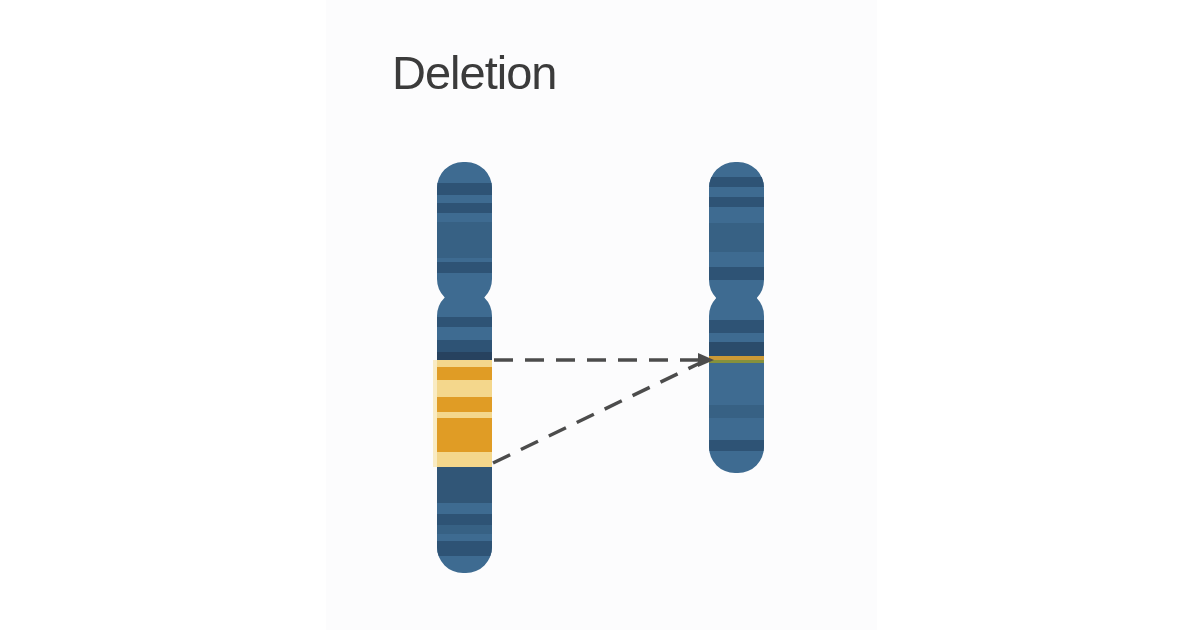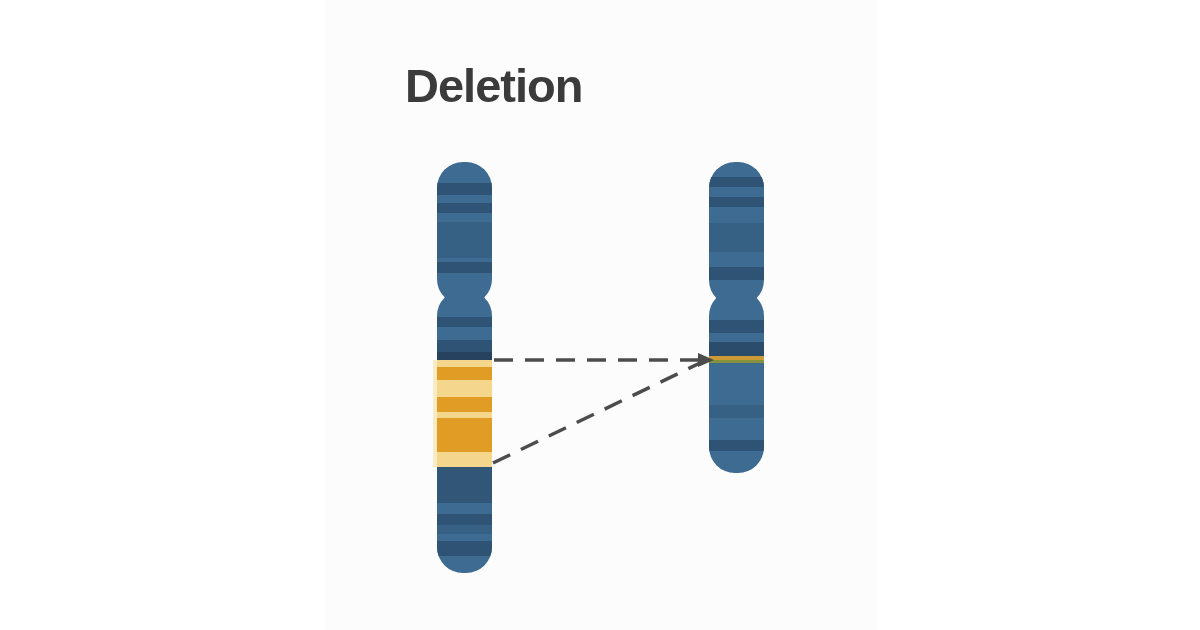--- a/index.html
+++ b/index.html
@@ -13,23 +13,23 @@
   }
   .panel {
     position: absolute;
     top: 0;
     height: 630px;
   }
   .page-title {
     position: absolute;
     left: 389px;
     top: 46px;
-    margin: 16px;
+    margin: 3px;
     font-family: "Liberation Sans", sans-serif;
-    font-weight: 700;
+    font-weight: 400;
     font-size: 47px;
     line-height: 1;
     letter-spacing: -1px;
   }
   svg.diagram {
     position: absolute;
     left: 0;
     top: 0;
   }
 </style>

